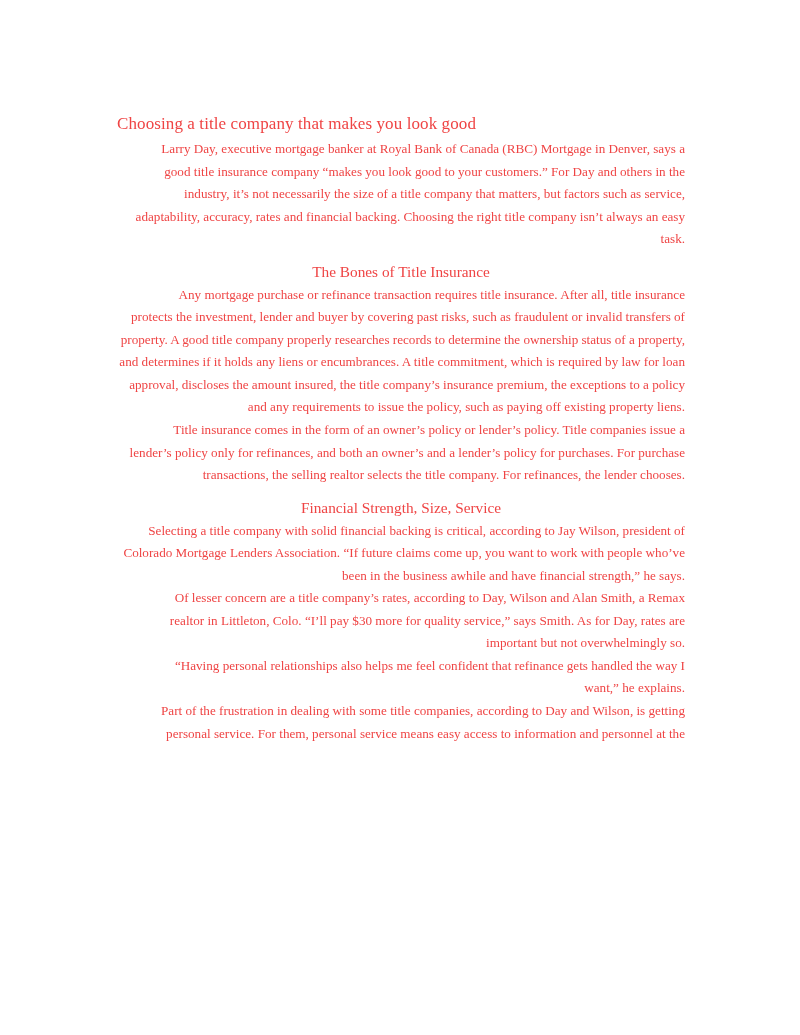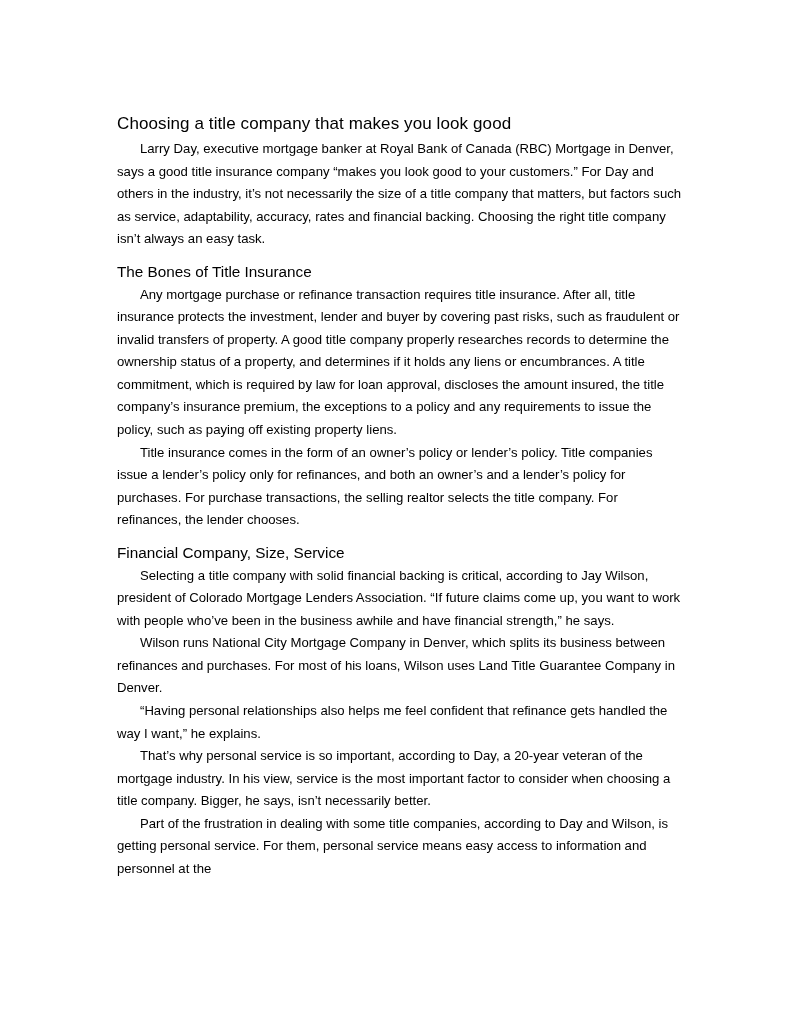--- a/index.html
+++ b/index.html
@@ -6,75 +6,75 @@
     margin: 0;
     padding: 0;
     background: #ffffff;
   }
   .page {
     position: relative;
     width: 800px;
     height: 1035px;
     background: #ffffff;
     overflow: hidden;
-    font-family: Liberation Sans, sans-serif;
-    color: #000000;
+    font-family: Liberation Serif, serif;
+    color: #ef4444;
   }
   .content {
     position: absolute;
     left: 117px;
     top: 110px;
     width: 568px;
   }
   .doc-title {
     font-size: 17px;
     font-weight: 400;
     line-height: 28px;
     margin: 0;
     letter-spacing: 0.1px;
   }
   .section-heading {
     font-size: 15.3px;
     font-weight: 400;
     line-height: 24px;
     margin: 9px 0 0 0;
+    text-align: center;
   }
   .para {
     font-size: 13.15px;
     font-weight: 400;
     line-height: 22.55px;
     margin: 0;
     text-indent: 23px;
-    text-align: left;
+    text-align: right;
   }
 </style>
 </head>
 <body>
 
 <div class="page">
   <div class="content">
 
     <h1 class="doc-title">Choosing a title company that makes you look good</h1>
 
     <p class="para">Larry Day, executive mortgage banker at Royal Bank of Canada (RBC) Mortgage in Denver, says a good title insurance company “makes you look good to your customers.” For Day and others in the industry, it’s not necessarily the size of a title company that matters, but factors such as service, adaptability, accuracy, rates and financial backing. Choosing the right title company isn’t always an easy task.</p>
 
     <h2 class="section-heading">The Bones of Title Insurance</h2>
 
     <p class="para">Any mortgage purchase or refinance transaction requires title insurance. After all, title insurance protects the investment, lender and buyer by covering past risks, such as fraudulent or invalid transfers of property. A good title company properly researches records to determine the ownership status of a property, and determines if it holds any liens or encumbrances. A title commitment, which is required by law for loan approval, discloses the amount insured, the title company’s insurance premium, the exceptions to a policy and any requirements to issue the policy, such as paying off existing property liens.</p>
 
     <p class="para">Title insurance comes in the form of an owner’s policy or lender’s policy. Title companies issue a lender’s policy only for refinances, and both an owner’s and a lender’s policy for purchases. For purchase transactions, the selling realtor selects the title company. For refinances, the lender chooses.</p>
 
-    <h2 class="section-heading">Financial Company, Size, Service</h2>
+    <h2 class="section-heading">Financial Strength, Size, Service</h2>
 
     <p class="para">Selecting a title company with solid financial backing is critical, according to Jay Wilson, president of Colorado Mortgage Lenders Association. “If future claims come up, you want to work with people who’ve been in the business awhile and have financial strength,” he says.</p>
 
+    <p class="para">Of lesser concern are a title company’s rates, according to Day, Wilson and Alan Smith, a Remax realtor in Littleton, Colo. “I’ll pay $30 more for quality service,” says Smith. As for Day, rates are important but not overwhelmingly so.</p>
 
-    <p class="para">Wilson runs National City Mortgage Company in Denver, which splits its business between refinances and purchases. For most of his loans, Wilson uses Land Title Guarantee Company in Denver.</p>
 
     <p class="para">“Having personal relationships also helps me feel confident that refinance gets handled the way I want,” he explains.</p>
 
-    <p class="para">That’s why personal service is so important, according to Day, a 20-year veteran of the mortgage industry. In his view, service is the most important factor to consider when choosing a title company. Bigger, he says, isn’t necessarily better.</p>
 
 
     <p class="para">Part of the frustration in dealing with some title companies, according to Day and Wilson, is getting personal service. For them, personal service means easy access to information and personnel at the</p>
 
   </div>
 </div>
 
 </body></html>

